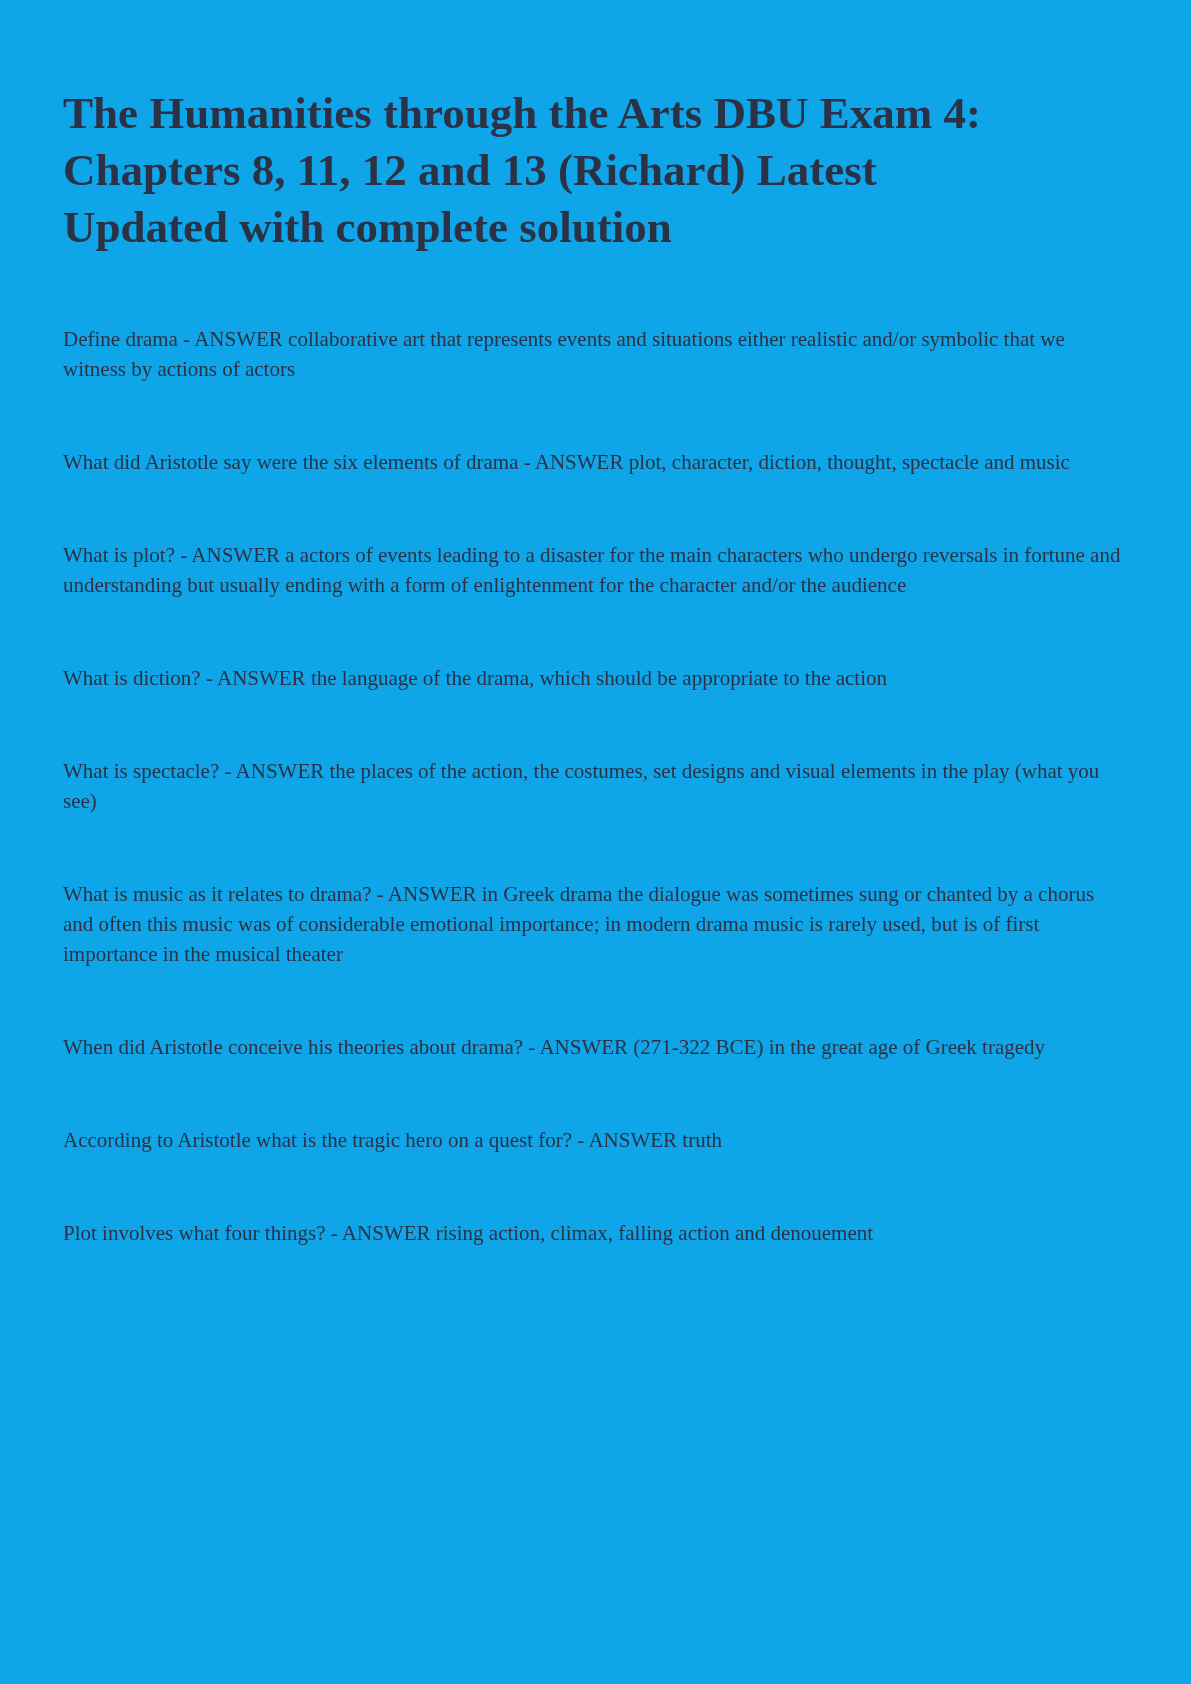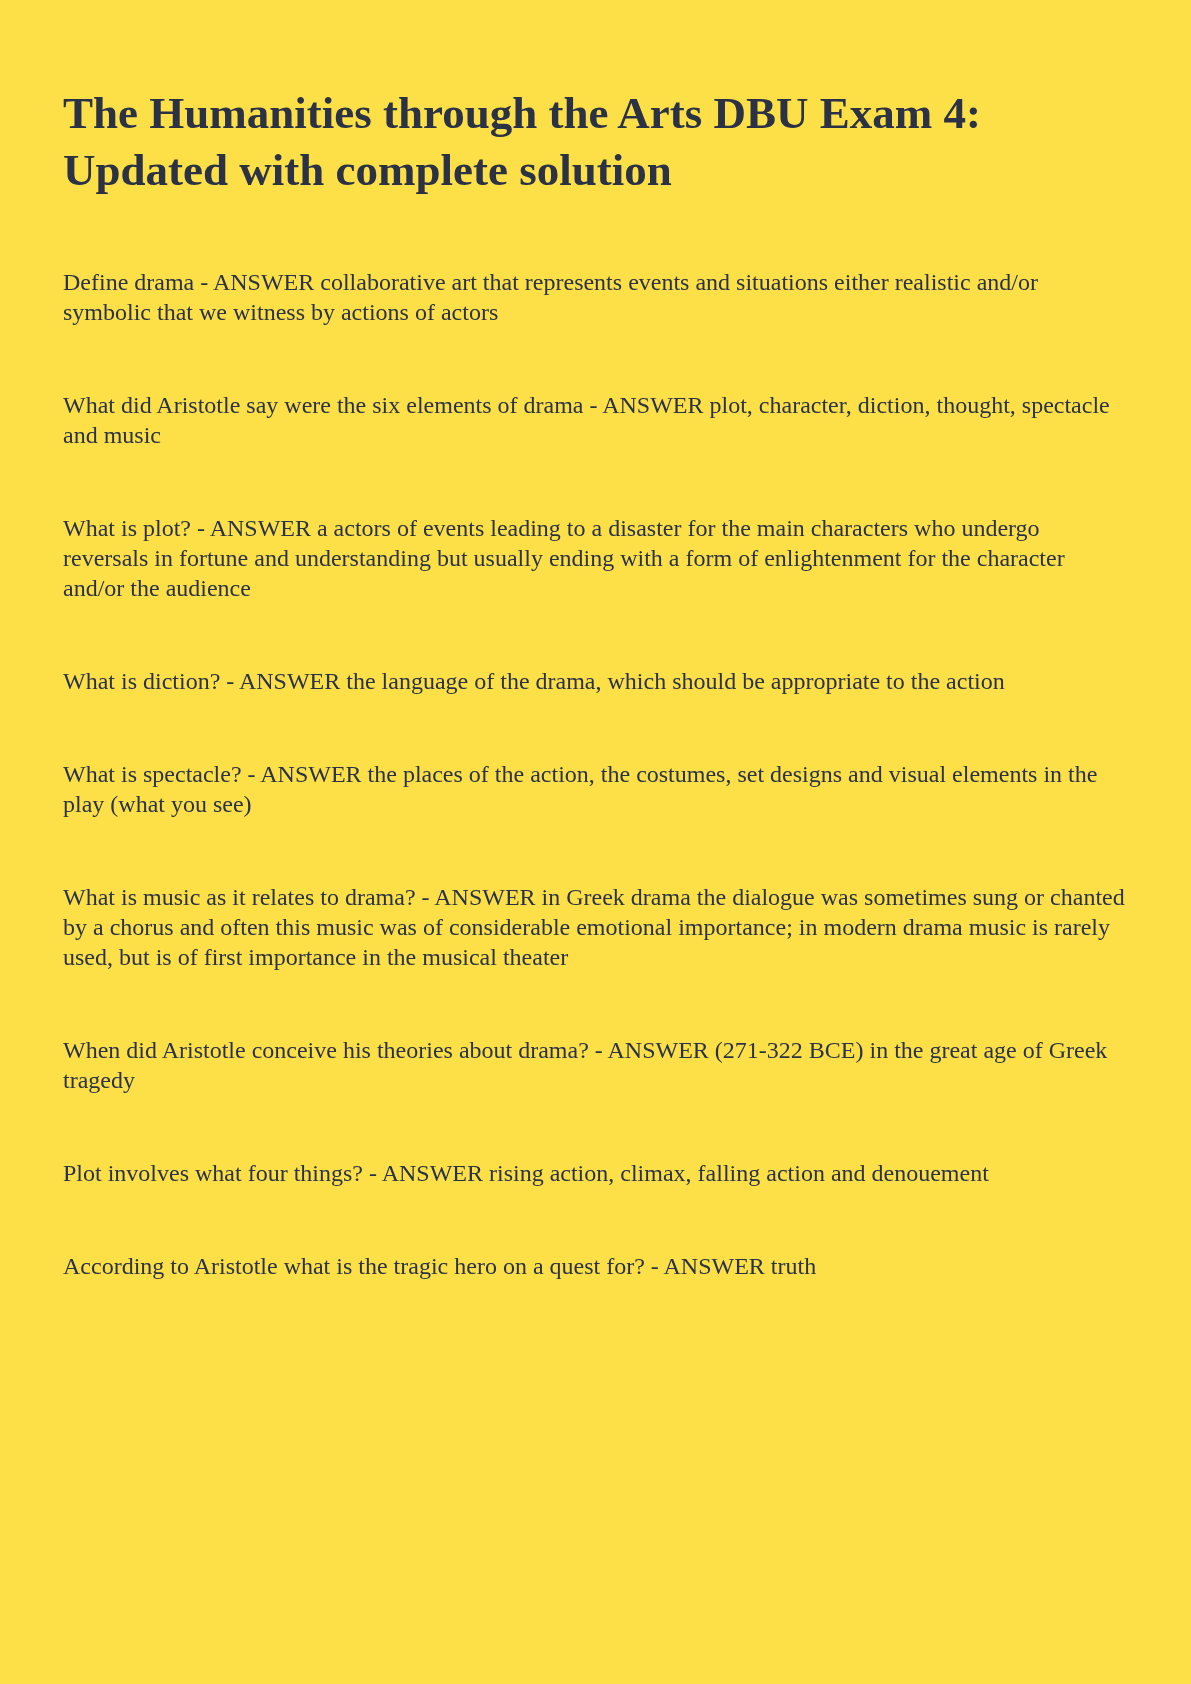--- a/index.html
+++ b/index.html
@@ -3,57 +3,58 @@
 <meta charset="utf-8">
 <style>
   html, body {
     margin: 0;
     padding: 0;
     background: #ffffff;
   }
   .page {
     width: 1191px;
     min-height: 1684px;
-    background: #fde047;
+    background: #0ea5e9;
     box-sizing: border-box;
     padding: 85px 63px 100px 63px;
     font-family: "Liberation Serif", "DejaVu Serif", serif;
     color: #2b3245;
   }
   .doc-title {
     font-size: 45px;
     line-height: 57px;
     font-weight: bold;
     margin: 0 0 68px 0;
     letter-spacing: 0px;
   }
   .doc-title .title-line {
     display: block;
   }
   .qa {
-    font-size: 24px;
+    font-size: 21px;
     line-height: 30px;
     margin: 0 0 63px 0;
     max-width: 1065px;
   }
   .qa:last-child {
     margin-bottom: 0;
   }
 </style>
 </head>
 <body>
 
 <div class="page">
   <h1 class="doc-title">
     <span class="title-line">The Humanities through the Arts DBU Exam 4:</span>
+    <span class="title-line">Chapters 8, 11, 12 and 13 (Richard) Latest</span>
     <span class="title-line">Updated with complete solution</span>
   </h1>
 
   <p class="qa">Define drama - ANSWER collaborative art that represents events and situations either realistic and/or symbolic that we witness by actions of actors</p>
   <p class="qa">What did Aristotle say were the six elements of drama - ANSWER plot, character, diction, thought, spectacle and music</p>
   <p class="qa">What is plot? - ANSWER a actors of events leading to a disaster for the main characters who undergo reversals in fortune and understanding but usually ending with a form of enlightenment for the character and/or the audience</p>
   <p class="qa">What is diction? - ANSWER the language of the drama, which should be appropriate to the action</p>
   <p class="qa">What is spectacle? - ANSWER the places of the action, the costumes, set designs and visual elements in the play (what you see)</p>
   <p class="qa">What is music as it relates to drama? - ANSWER in Greek drama the dialogue was sometimes sung or chanted by a chorus and often this music was of considerable emotional importance; in modern drama music is rarely used, but is of first importance in the musical theater</p>
   <p class="qa">When did Aristotle conceive his theories about drama? - ANSWER (271-322 BCE) in the great age of Greek tragedy</p>
+  <p class="qa">According to Aristotle what is the tragic hero on a quest for? - ANSWER truth</p>
   <p class="qa">Plot involves what four things? - ANSWER rising action, climax, falling action and denouement</p>
-  <p class="qa">According to Aristotle what is the tragic hero on a quest for? - ANSWER truth</p>
 </div>
 
 </body></html>

